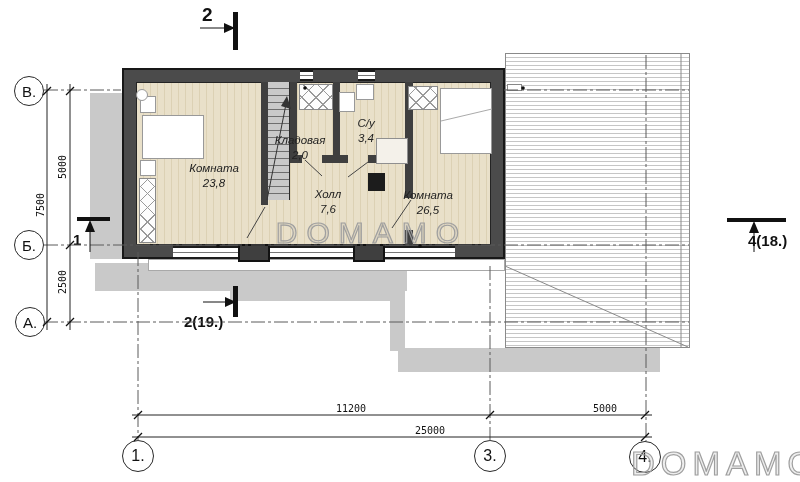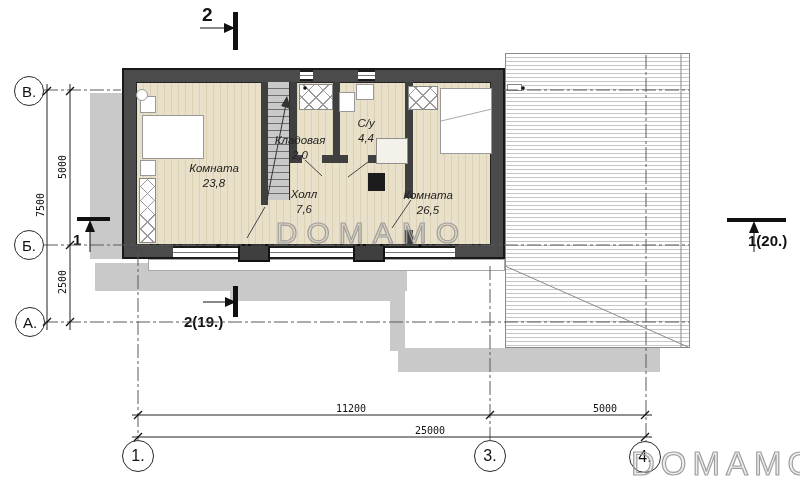--- a/index.html
+++ b/index.html
@@ -80,31 +80,31 @@
   <div class="c white-furn" style="left:440px;top:88px;width:52px;height:66px;z-index:28;"></div>
   <div class="c white-furn" style="left:339px;top:92px;width:16px;height:20px;z-index:28;"></div>
   <div class="c white-furn" style="left:356px;top:84px;width:18px;height:16px;z-index:28;"></div>
   <div class="c" style="left:376px;top:138px;width:32px;height:26px;background:#f4f1ea;border:1px solid #8f8f8f;z-index:28;"></div>
   <div class="c" style="left:368px;top:173px;width:17px;height:18px;background:#1c1c1c;z-index:28;"></div>
 
   <div class="c roomlabel" style="left:214px;top:176px;">
     <div>Комната</div>
     <div>23,8</div>
   </div>
-  <div class="c roomlabel" style="left:304px;top:202px;">
+  <div class="c roomlabel" style="left:328px;top:202px;">
     <div>Холл</div>
     <div>7,6</div>
   </div>
   <div class="c roomlabel" style="left:300px;top:148px;">
     <div>Кладовая</div>
     <div>2,0</div>
   </div>
   <div class="c roomlabel" style="left:366px;top:131px;">
     <div>С/у</div>
-    <div>4,4</div>
+    <div>3,4</div>
   </div>
   <div class="c roomlabel" style="left:428px;top:203px;">
     <div>Комната</div>
     <div>26,5</div>
   </div>
 
   <div class="c axcircle" style="left:14px;top:76px;width:30px;height:30px;font-size:15px;">
       <span>В.</span>
     </div>
   <div class="c axcircle" style="left:14px;top:230px;width:30px;height:30px;font-size:15px;">
@@ -126,21 +126,21 @@
   <div class="c dimtext rot" style="left:40px;top:205px;">7500</div>
   <div class="c dimtext rot" style="left:62px;top:167px;">5000</div>
   <div class="c dimtext rot" style="left:62px;top:282px;">2500</div>
   <div class="c dimtext ctr" style="left:313px;top:408px;">11200</div>
   <div class="c dimtext ctr" style="left:567px;top:408px;">5000</div>
   <div class="c dimtext ctr" style="left:392px;top:430px;">25000</div>
 
   <div class="c sectext" style="left:202px;top:4px;font-size:19px;">2</div>
   <div class="c sectext" style="left:184px;top:313px;">2(19.)</div>
   <div class="c sectext" style="left:73px;top:231px;">1</div>
-  <div class="c sectext" style="left:748px;top:232px;">1(20.)</div>
+  <div class="c sectext" style="left:748px;top:232px;">4(18.)</div>
 
   <svg class="overlay" width="800" height="482" viewBox="0 0 800 482">
 
     <g stroke="#5a5a5a" stroke-width="1" fill="none" stroke-dasharray="14 3 3 3">
       <path d="M44 90 H121"></path>
         <path d="M504 90 H689"></path>
       <path d="M44 245 H689"></path>
       <path d="M44 322 H689"></path>
       <path d="M138 252 V441"></path>
       <path d="M490 266 V441"></path>

